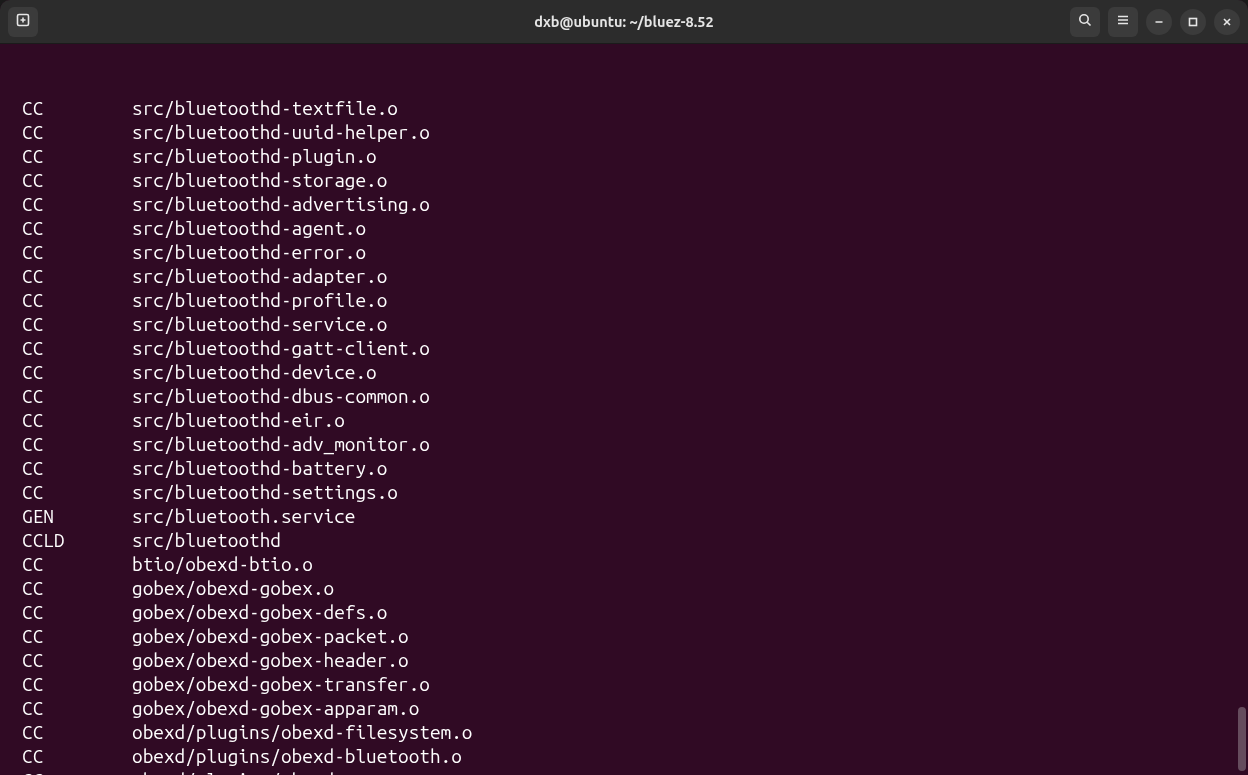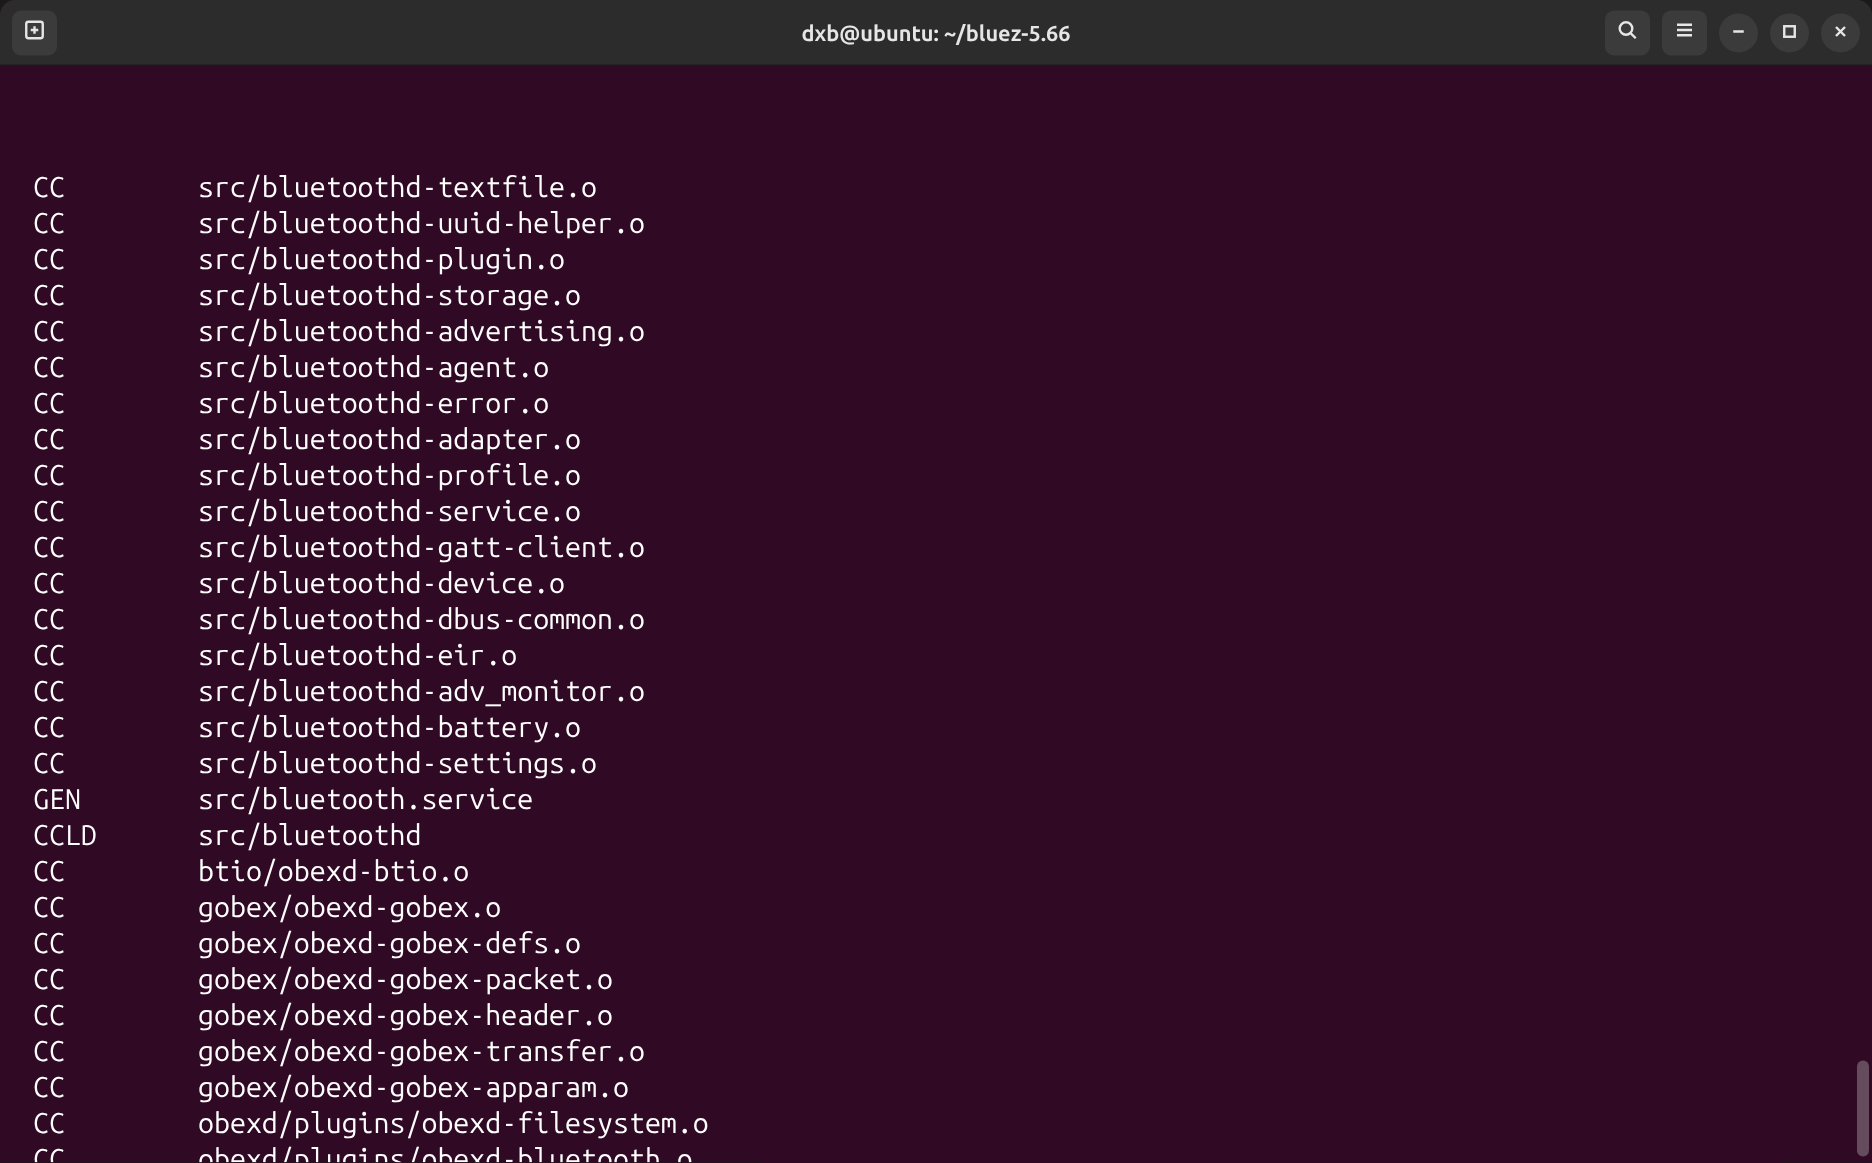--- a/index.html
+++ b/index.html
@@ -57,21 +57,21 @@
     background: #3b3b3b;
   }
   .tb-btn svg { width: 16px; height: 16px; stroke: #e6e6e6; fill: none; stroke-width: 1.6; }
   .tb-btn.round svg { width: 12px; height: 12px; }
   .terminal-body {
     flex: 1;
     background: #300a24;
     color: #ffffff;
     font-size: 19px;
     line-height: 24px;
-    padding: 20px 8px 4px 22px;
+    padding: 4px 8px 4px 22px;
     white-space: pre;
     overflow: hidden;
     position: relative;
   }
   .line { display: block; }
   .col-label { display: inline-block; width: 110px; }
   .scrollbar-track {
     position: absolute;
     right: 2px;
     top: 0;
@@ -97,21 +97,21 @@
       <div class="tb-btn">
         <span>
           <svg viewBox="0 0 16 16">
               <rect x="2.5" y="2.5" width="11" height="11" rx="1.5"></rect>
               <line x1="8" y1="5.5" x2="8" y2="10.5"></line>
               <line x1="5.5" y1="8" x2="10.5" y2="8"></line>
             </svg>
         </span>
       </div>
     </div>
-    <div class="tb-title">dxb@ubuntu: ~/bluez-5.66</div>
+    <div class="tb-title">dxb@ubuntu: ~/bluez-8.52</div>
     <div class="tb-spacer"></div>
     <div class="tb-right">
       <div class="tb-btn">
         <span>
           <svg viewBox="0 0 16 16">
               <circle cx="7" cy="7" r="4.2"></circle>
               <line x1="10.2" y1="10.2" x2="13.5" y2="13.5"></line>
             </svg>
         </span>
       </div>

